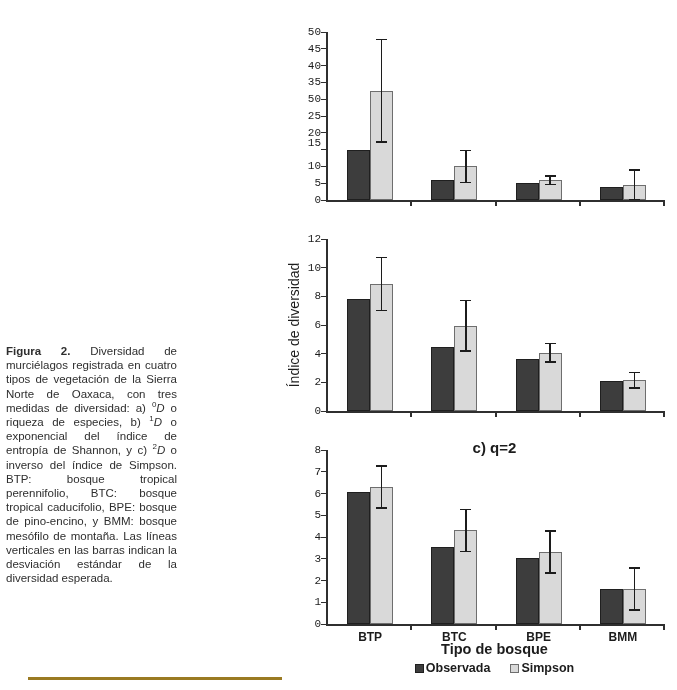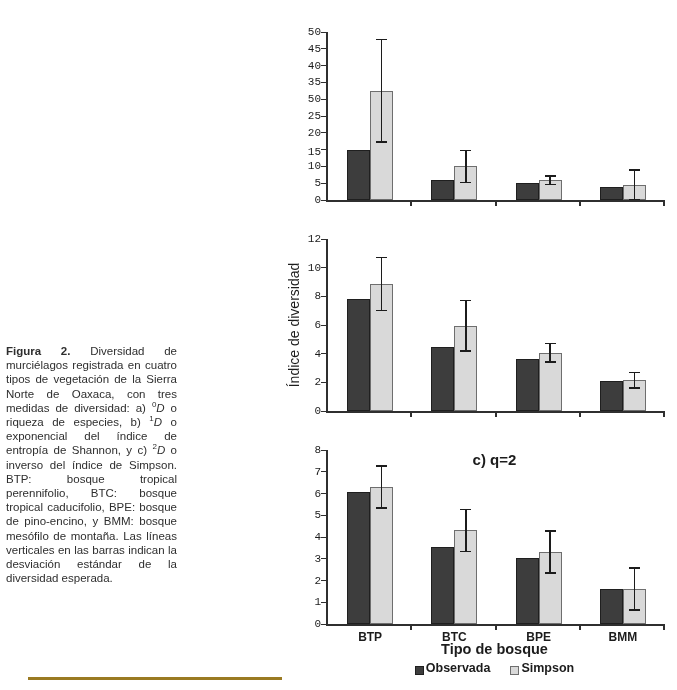--- a/index.html
+++ b/index.html
@@ -63,21 +63,21 @@
     position: absolute; left: -69px; top: 317px; width: 160px; height: 16px;
     text-align: center; font-size: 14px; color: #1c1c1c;
     transform: rotate(-90deg);
     white-space: nowrap;
   }
   .legend {
     position: absolute; left: 43px; width: 337px;
     display: flex; justify-content: center; gap: 20px;
     font-size: 12.5px; font-weight: bold; color: #1c1c1c;
   }
-  .legend-item { display: flex; align-items: flex-end; gap: 2px; }
+  .legend-item { display: flex; align-items: center; gap: 2px; }
   .swatch { width: 9px; height: 9px; display: inline-block; box-sizing: border-box; }
 </style>
 </head>
 <body>
 
 <div class="caption"><span class="seg-b">Figura 2.</span><span>  Diversidad de murciélagos registrada en cuatro tipos de vegetación de la Sierra Norte de Oaxaca, con tres medidas de diversidad: a) </span><sup>0</sup><span class="seg-i">D</span><span> o riqueza de especies, b) </span><sup>1</sup><span class="seg-i">D</span><span> o exponencial del índice de entropía de Shannon, y c) </span><sup>2</sup><span class="seg-i">D</span><span> o inverso del índice de Simpson. BTP: bosque tropical perennifolio, BTC: bosque tropical caducifolio, BPE: bosque de pino-encino, y BMM: bosque mesófilo de montaña. Las líneas verticales en las barras indican la desviación estándar de la diversidad esperada.</span></div>
 
 <div class="rule" style="background: rgb(154, 122, 34);"></div>
 
 <div class="charts-col">
@@ -85,21 +85,21 @@
   <div class="ylabel">Índice de diversidad</div>
 
   <div class="chart" style="top:0; height:216px;">
     <div class="plot" style="top:32px; height:168px;">
         <div class="ytick-label" style="top: 161px;">0</div>
         <div class="ytick" style="top: 167.5px; background: rgb(47, 47, 47);"></div>
         <div class="ytick-label" style="top: 144.2px;">5</div>
         <div class="ytick" style="top: 150.7px; background: rgb(47, 47, 47);"></div>
         <div class="ytick-label" style="top: 127.4px;">10</div>
         <div class="ytick" style="top: 133.9px; background: rgb(47, 47, 47);"></div>
-        <div class="ytick-label" style="top: 113px;">15</div>
+        <div class="ytick-label" style="top: 104px;">15</div>
         <div class="ytick" style="top: 117.1px; background: rgb(47, 47, 47);"></div>
         <div class="ytick-label" style="top: 93.8px;">20</div>
         <div class="ytick" style="top: 100.3px; background: rgb(47, 47, 47);"></div>
         <div class="ytick-label" style="top: 77px;">25</div>
         <div class="ytick" style="top: 83.5px; background: rgb(47, 47, 47);"></div>
         <div class="ytick-label" style="top: 60.2px;">50</div>
         <div class="ytick" style="top: 66.7px; background: rgb(47, 47, 47);"></div>
         <div class="ytick-label" style="top: 43.4px;">35</div>
         <div class="ytick" style="top: 49.9px; background: rgb(47, 47, 47);"></div>
         <div class="ytick-label" style="top: 26.6px;">40</div>
@@ -172,21 +172,21 @@
         <div class="err-cap" style="left: 216.625px; bottom: 48.0167px; background: rgb(28, 28, 28);"></div>
         <div class="bar bar-obs" style="left: 271.875px; width: 23px; height: 30.1px; background: rgb(61, 61, 61);"></div>
         <div class="bar bar-esp" style="left: 294.875px; width: 23px; height: 30.8167px; background: rgb(217, 217, 217);"></div>
         <div class="err-line" style="left: 305.625px; bottom: 22.2167px; height: 17.2px; background: rgb(28, 28, 28);"></div>
         <div class="err-cap" style="left: 300.875px; bottom: 37.9167px; background: rgb(28, 28, 28);"></div>
         <div class="err-cap" style="left: 300.875px; bottom: 22.2167px; background: rgb(28, 28, 28);"></div>
       </div>
   </div>
 
   <div class="chart" style="top:435px; height:255px;">
-    <div class="chart-title" style="top:16px;">c) q=2</div>
+    <div class="chart-title" style="top:4px;">c) q=2</div>
     <div class="plot" style="top:15px; height:174px;">
         <div class="ytick-label" style="top: 167px;">0</div>
         <div class="ytick" style="top: 173.5px; background: rgb(47, 47, 47);"></div>
         <div class="ytick-label" style="top: 145.25px;">1</div>
         <div class="ytick" style="top: 151.75px; background: rgb(47, 47, 47);"></div>
         <div class="ytick-label" style="top: 123.5px;">2</div>
         <div class="ytick" style="top: 130px; background: rgb(47, 47, 47);"></div>
         <div class="ytick-label" style="top: 101.75px;">3</div>
         <div class="ytick" style="top: 108.25px; background: rgb(47, 47, 47);"></div>
         <div class="ytick-label" style="top: 80px;">4</div>

